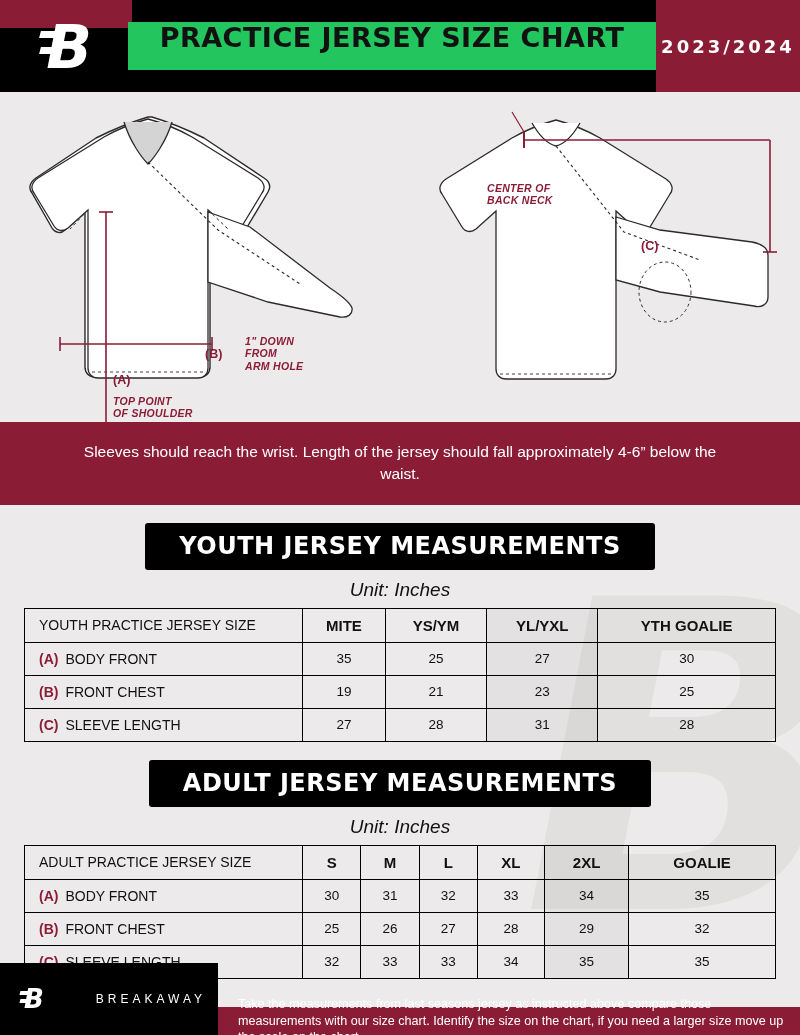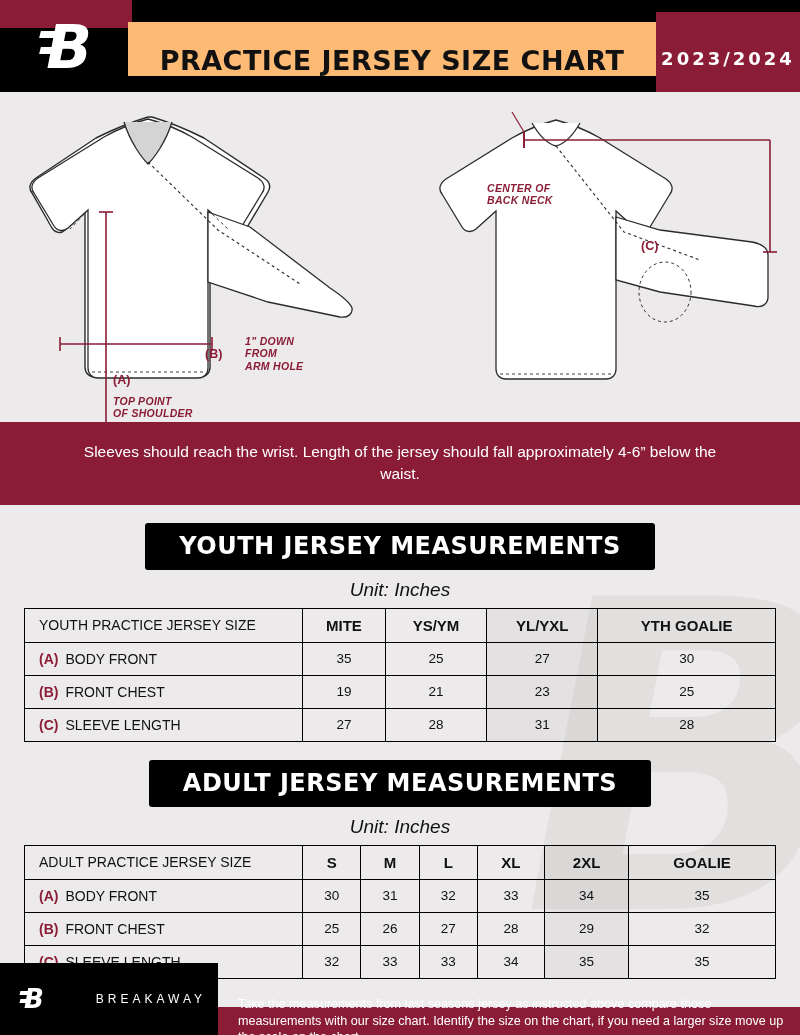--- a/index.html
+++ b/index.html
@@ -39,29 +39,29 @@
   }
   .logo-b:before {
     content:""; position:absolute; left:-6px; top:14px; width:22px; height:7px;
     background:#fff; transform:skewX(-14deg);
   }
   .logo-b:after {
     content:""; position:absolute; left:-6px; top:30px; width:22px; height:7px;
     background:#fff; transform:skewX(-14deg);
   }
   .title-bar {
-    position:absolute; left:128px; top:22px; width:528px; height:54px;
-    background:#fdba74; display:flex; align-items:flex-end; justify-content:center;
+    position:absolute; left:128px; top:22px; width:528px; height:48px;
+    background:#22c55e; display:flex; align-items:flex-start; justify-content:center;
   }
   .title-bar h1 {
     margin:0; font-size:27px; font-weight:700; letter-spacing:0.5px;
     font-family:"DejaVu Sans", sans-serif; color:#111;
   }
   .year-box {
-    position:absolute; right:0; top:12px; width:144px; height:92px;
+    position:absolute; right:0; top:0; width:144px; height:92px;
     background:#8b1c36; display:flex; align-items:center; justify-content:center;
   }
   .year-box span {
     color:#fff; font-size:18px; font-weight:700; letter-spacing:3px;
     font-family:"DejaVu Sans", sans-serif;
   }
 
   
   .diagram { position:relative; width:800px; height:330px; background:#eceaea; z-index:2; }
   .diagram svg { display:block; }

